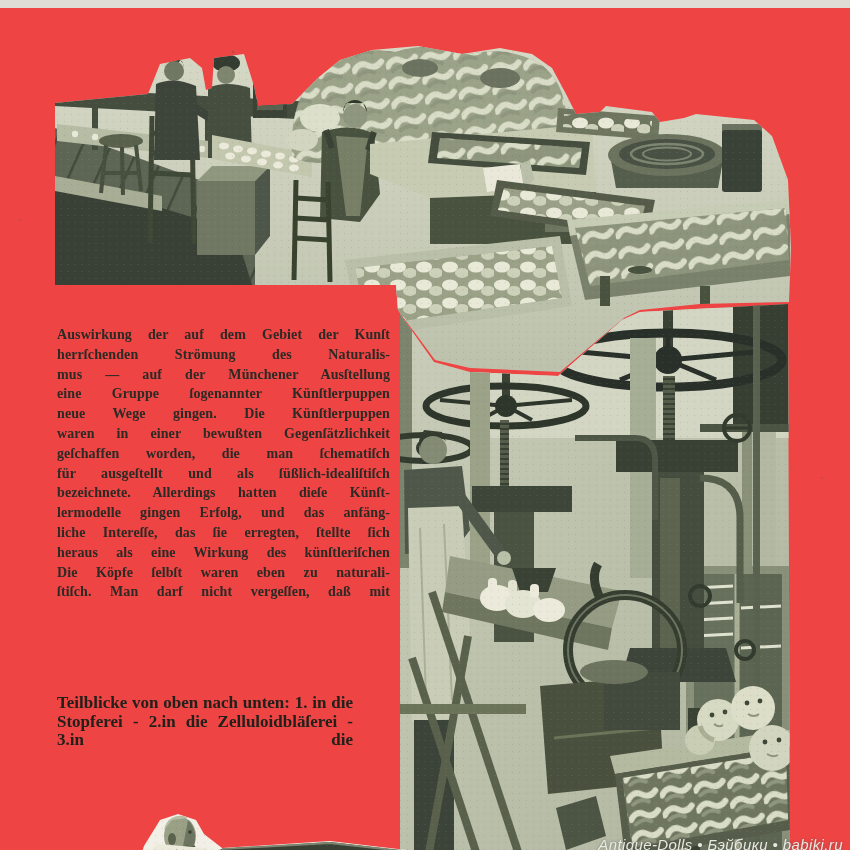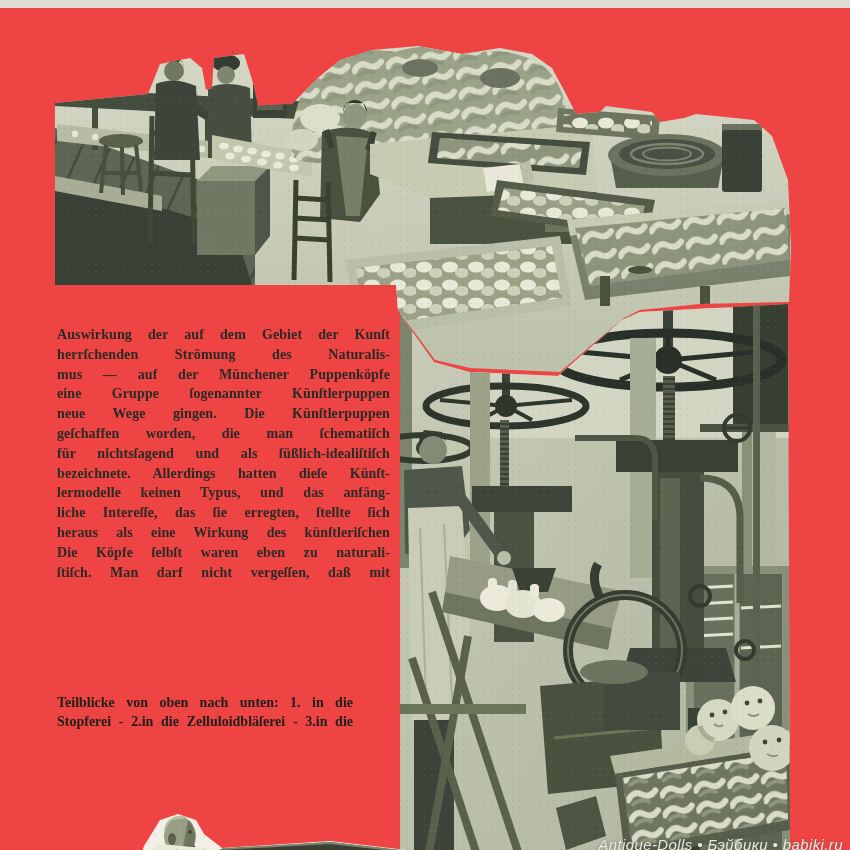--- a/index.html
+++ b/index.html
@@ -14,21 +14,21 @@
   }
   .bodytext .line {
     font-weight:bold; font-size:14px; line-height:19.8px; height:19.8px;
     color:#2b2a25; text-align:justify; text-align-last:justify;
     letter-spacing:0.1px;
   }
   .caption {
     position:absolute; left:57px; top:686px; width:296px;
   }
   .caption .line {
-    font-weight:bold; font-size:14px; line-height:18.5px; height:18.5px;
+    font-weight:bold; font-size:17px; line-height:18.5px; height:18.5px;
     color:#21201b; text-align:justify; text-align-last:justify;
   }
   .watermark {
     position:absolute; right:7px; bottom:5px;
     font-family:"Liberation Sans", sans-serif;
     font-size:15px; letter-spacing:0.4px;
     color:rgba(244,244,238,0.92);
     text-shadow:0 0 3px rgba(80,86,74,0.55), 0 0 1px rgba(80,86,74,0.4);
     font-style:italic;
   }
@@ -357,27 +357,28 @@
     </g>
 
     <circle cx="233" cy="44" r="1.2" fill="rgba(90,90,80,0.45)"></circle>
     <circle cx="20" cy="212" r="1" fill="rgba(90,90,80,0.3)"></circle>
     <circle cx="822" cy="470" r="1" fill="rgba(90,90,80,0.3)"></circle>
   </svg>
 
   <div class="bodytext">
     <div class="line">Auswirkung der auf dem Gebiet der Kunſt</div>
     <div class="line">herrſchenden Strömung des Naturalis-</div>
-    <div class="line">mus — auf der Münchener Puppenköpfe</div>
+    <div class="line">mus — auf der Münchener Ausſtellung</div>
     <div class="line">eine Gruppe ſogenannter Künſtlerpuppen</div>
     <div class="line">neue Wege gingen. Die Künſtlerpuppen</div>
+    <div class="line">waren in einer bewußten Gegenſätzlichkeit</div>
     <div class="line">geſchaffen worden, die man ſchematiſch</div>
-    <div class="line">für nichtsſagend und als ſüßlich-idealiſtiſch</div>
+    <div class="line">für ausgeſtellt und als ſüßlich-idealiſtiſch</div>
     <div class="line">bezeichnete. Allerdings hatten dieſe Künſt-</div>
-    <div class="line">lermodelle keinen Typus, und das anfäng-</div>
+    <div class="line">lermodelle gingen Erfolg, und das anfäng-</div>
     <div class="line">liche Intereſſe, das ſie erregten, ſtellte ſich</div>
     <div class="line">heraus als eine Wirkung des künſtleriſchen</div>
     <div class="line">Die Köpfe ſelbſt waren eben zu naturali-</div>
     <div class="line">ſtiſch. Man darf nicht vergeſſen, daß mit</div>
   </div>
 
   <div class="caption">
     <div class="line">Teilblicke von oben nach unten: 1. in die</div>
     <div class="line">Stopferei - 2.in die Zelluloidbläſerei - 3.in die</div>
   </div>

